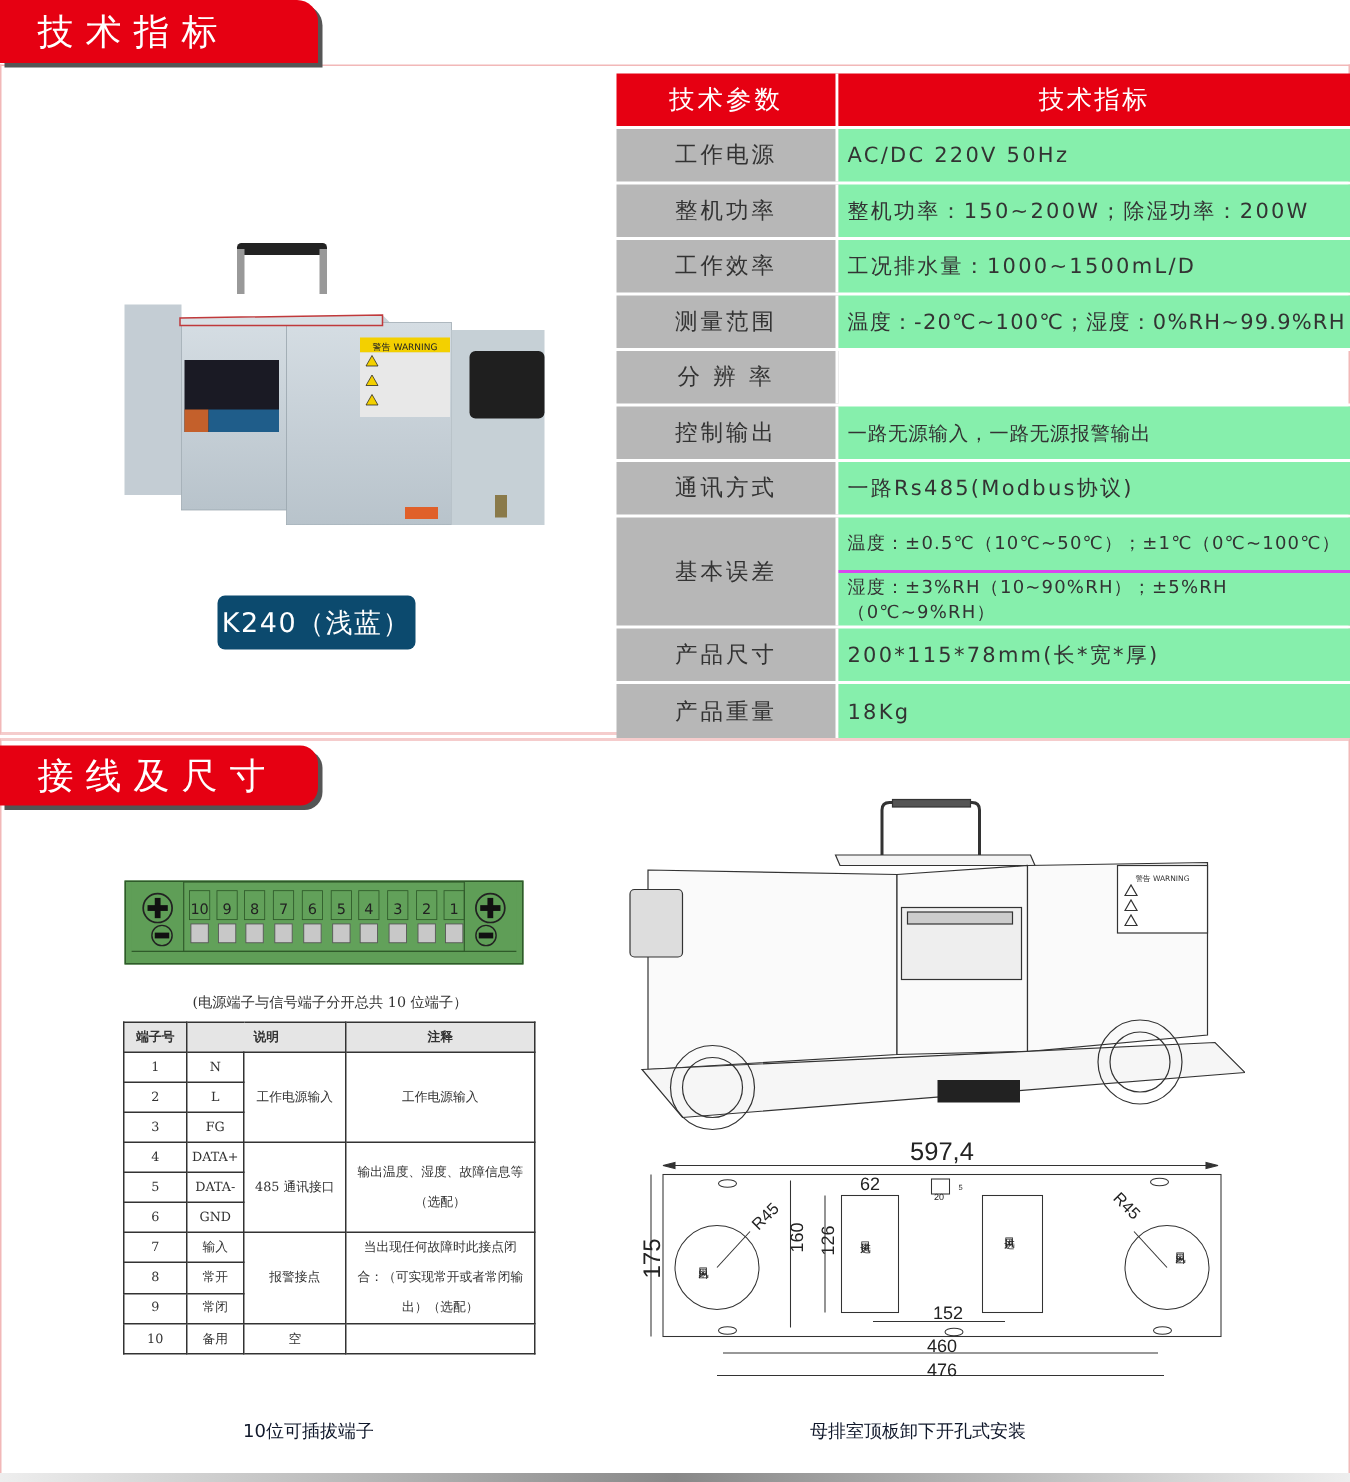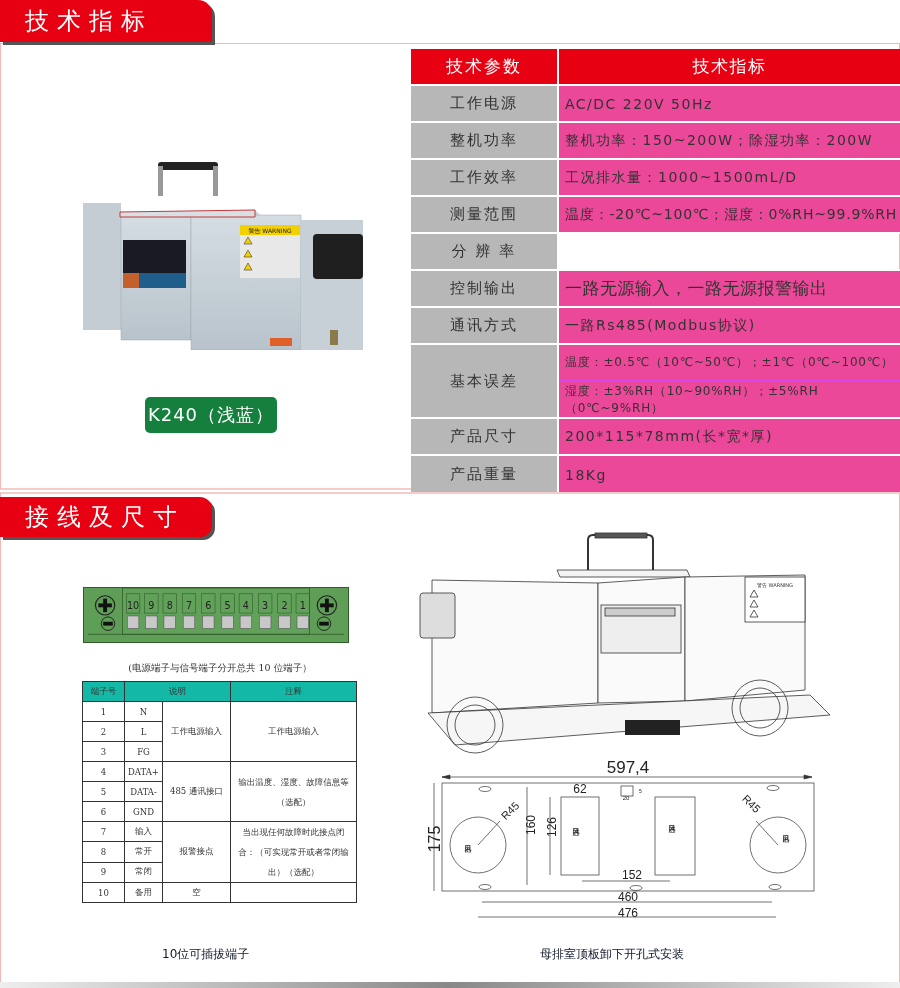--- a/index.html
+++ b/index.html
@@ -22,56 +22,56 @@
     position: absolute; left: 0; width: 900px;
     border: 1px solid #f2b8b8;
   }
   .sec-frame.f1 { top: 43px; height: 447px; border-bottom: 2px solid #f5cccc; }
   .sec-frame.f2 { top: 492px; height: 494px; border-top: 2px solid #f5cccc; }
 
   
   .product-photo { position: absolute; left: 80px; top: 160px; width: 290px; height: 190px; }
   .product-label {
     position: absolute; left: 145px; top: 397px; width: 132px; height: 36px;
-    background: #15803d; color: #fff; border-radius: 5px;
+    background: #0c4a6e; color: #fff; border-radius: 5px;
     font-size: 18px; letter-spacing: 1px;
     display: flex; align-items: center; justify-content: center;
   }
 
   
   .spec-table { position: absolute; left: 411px; top: 49px; width: 489px; }
   .spec-row { display: flex; border-bottom: 2px solid #fff; }
   .spec-row .k {
     width: 148px; background: #b7b7b7; color: #333;
     display: flex; align-items: center; justify-content: center;
     font-size: 15px; letter-spacing: 2px; border-right: 2px solid #fff;
   }
   .spec-row .v {
-    flex: 1; background: #ec4899; color: #333;
+    flex: 1; background: #86efac; color: #333;
     display: flex; align-items: center; padding-left: 6px;
     font-size: 14px; letter-spacing: 1.5px;
   }
   .spec-row.head .k, .spec-row.head .v {
     background: #e60012; color: #fff; font-size: 17px; justify-content: center; padding-left: 0;
   }
-  .spec-row .v.small { font-size: 17px; letter-spacing: 0.5px; }
+  .spec-row .v.small { font-size: 13px; letter-spacing: 0.5px; }
   .spec-row .v.multi { flex-direction: column; align-items: stretch; padding: 0; }
   .spec-row .v.multi .sub {
     flex: 1; display: flex; align-items: center; padding-left: 6px; font-size: 12px; letter-spacing: 0.8px;
   }
   .spec-row .v.multi .sub + .sub { border-top: 2px solid #d946ef; }
 
   
   .terminal { position: absolute; left: 83px; top: 587px; width: 266px; height: 56px; background: #5f9e57; border: 1px solid #2f5a2a; }
   .term-note { position: absolute; left: 80px; top: 662px; width: 280px; text-align: center; font-size: 9.5px; color: #333; font-family: "DejaVu Serif", serif; }
 
   
   .wire-table { position: absolute; left: 82px; top: 681px; width: 275px; border-collapse: collapse; font-family: "DejaVu Serif", serif; font-size: 8.5px; color: #333; }
   .wire-table th, .wire-table td { border: 1px solid #333; text-align: center; vertical-align: middle; height: 20px; }
-  .wire-table th { background: #14b8a6; font-weight: normal; height: 20px; }
+  .wire-table th { background: #e5e5e5; font-weight: bold; height: 20px; }
   .wire-table td.note { line-height: 20px; padding: 0 4px; }
 
   
   .drawing { position: absolute; left: 410px; top: 525px; width: 420px; height: 230px; }
   .dim-drawing { position: absolute; left: 410px; top: 755px; width: 420px; height: 170px; }
 
   .caption { position: absolute; top: 946px; font-size: 12px; color: #0f172a; }
   .caption.c1 { left: 162px; }
   .caption.c2 { left: 540px; }
   .bottom-bar { position: absolute; left: 0; top: 982px; width: 900px; height: 6px; background: linear-gradient(90deg, #eee, #888 50%, #eee); }

